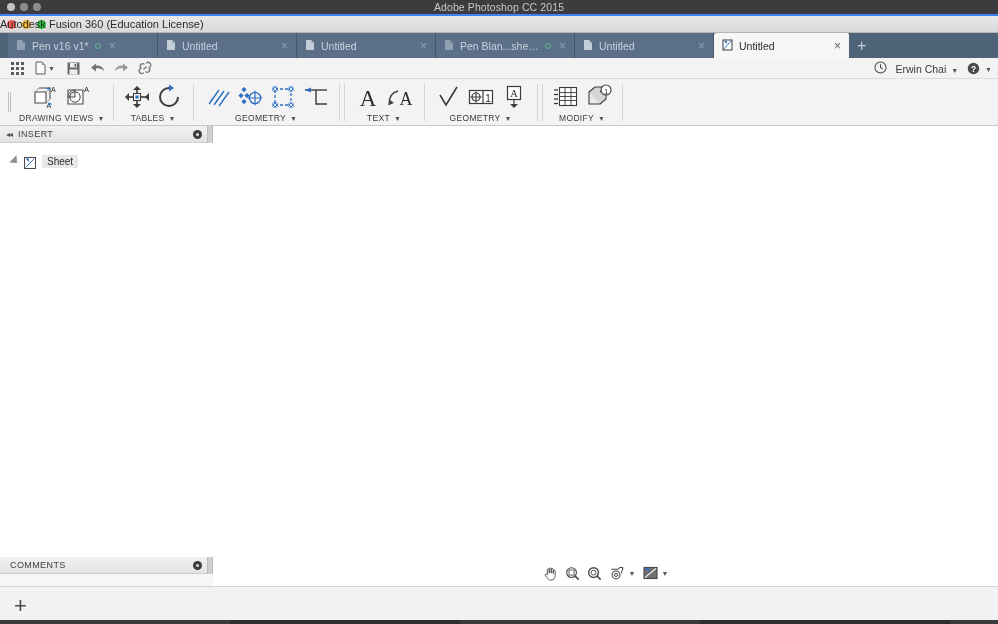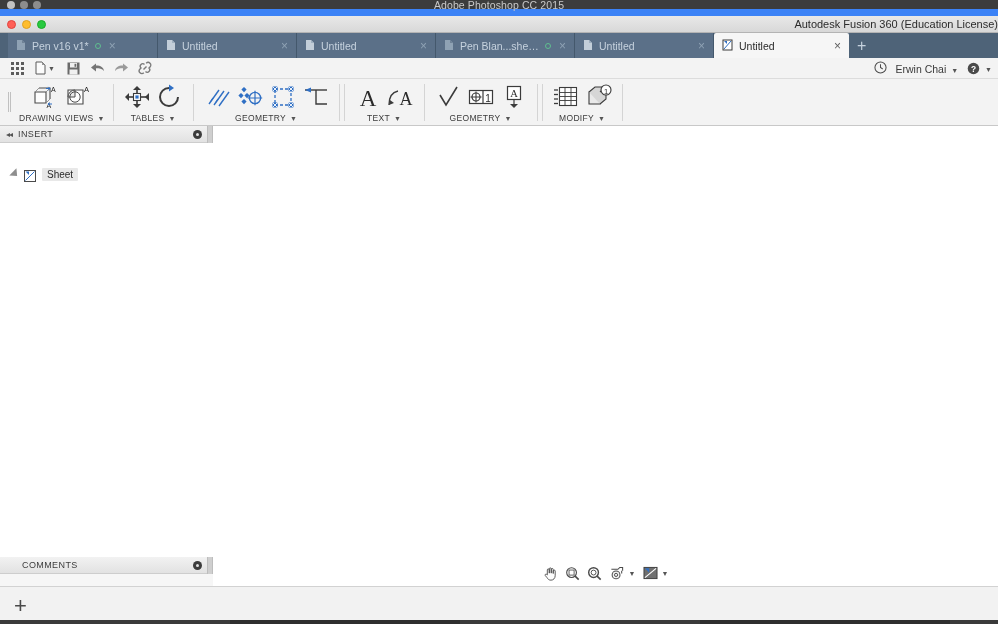--- a/index.html
+++ b/index.html
@@ -8,21 +8,21 @@
     font-family:"Liberation Sans", sans-serif;
     background:#f0f0f0;
     -webkit-font-smoothing:antialiased;
   }
   .app { width:998px; height:624px; position:relative; display:flex; flex-direction:column; }
 
   
   .os-titlebar {
     height:16px; background:#3c3c3c; position:relative;
     display:flex; align-items:center; flex:0 0 16px;
-    border-bottom:7px solid #3b82f6;
+    border-bottom:2px solid #3b82f6;
   }
   .os-lights { display:flex; gap:5px; margin-left:7px; }
   .os-lights i { width:8px; height:8px; border-radius:50%; background:#8d8d8d; display:block; }
   .os-lights i.on { background:#c3c3c3; }
   .os-title {
     position:absolute; left:0; right:0; text-align:center;
     font-size:10.5px; color:#c8c8c8; letter-spacing:0.1px;
   }
 
   
@@ -31,21 +31,21 @@
     background:linear-gradient(#e8e8e8,#d8d8d8);
     border-bottom:1px solid #b4b4b4;
     display:flex; align-items:center;
   }
   .win-lights { display:flex; gap:6px; margin-left:7px; }
   .win-lights i { width:9px; height:9px; border-radius:50%; display:block; }
   .l-red { background:#ff5f57; border:0.5px solid #e0443e; }
   .l-yellow { background:#ffbd2e; border:0.5px solid #dea123; }
   .l-green { background:#28c940; border:0.5px solid #1aab29; }
   .win-title {
-    position:absolute; left:0; right:0; text-align:right;
+    position:absolute; left:0; right:0; text-align:left;
     font-size:11px; color:#2b2b2b;
   }
 
   
   .tabstrip {
     height:25px; flex:0 0 25px; background:#4e6378;
     display:flex; align-items:flex-end; padding-left:8px;
     position:relative;
   }
   .tab {
@@ -124,21 +124,21 @@
     width:9px; height:9px; border-radius:50%; background:#3c3c3c;
     position:relative; margin-right:5px;
   }
   .hdr-dot::after {
     content:""; position:absolute; left:3px; top:3px; width:3px; height:3px;
     border-radius:50%; background:#e2e2e2;
   }
   .hdr-handle { width:6px; height:17px; background:#cfcfcf;
     border-left:1px solid #bdbdbd; border-right:1px solid #bdbdbd; }
 
-  .browser-body { flex:1 1 auto; background:#ffffff; padding-top:23px; }
+  .browser-body { flex:1 1 auto; background:#ffffff; padding-top:10px; }
   .tree-row { display:flex; align-items:center; gap:6px; padding-left:12px; height:16px; }
   .tri { width:0;height:0; border-left:6px solid #7a7a7a; border-top:5px solid transparent; border-bottom:5px solid transparent; transform:rotate(45deg); opacity:.85;}
   .sheet-icon { width:12px; height:12px; }
   .tree-label { font-size:10px; color:#2b2b2b; background:#e8e8e8; padding:1px 5px; border-radius:1px; }
 
   .comments { flex:0 0 auto; }
   .comments-body { height:12px; background:#f6f6f6; }
 
   
   .navbar-wrap {
@@ -577,21 +577,21 @@
                 <path d="M1.5 10.5 L10.5 1.5" stroke="#2f6fc4" stroke-width="1"></path>
                 <path d="M1.5 1.5 h3.5 v3.5 z" fill="#2f6fc4"></path>
               </svg>
           </span>
           <span class="tree-label">Sheet</span>
         </div>
       </div>
 
       <div class="comments">
         <div class="panel-header">
-          <span style="margin-left:16px;">COMMENTS</span>
+          <span style="margin-left:4px;">COMMENTS</span>
           <span class="hdr-right">
             <span class="hdr-dot"></span>
             <span class="hdr-handle"></span>
           </span>
         </div>
         <div class="comments-body"></div>
       </div>
     </div>
 
     <div class="canvas"></div>

